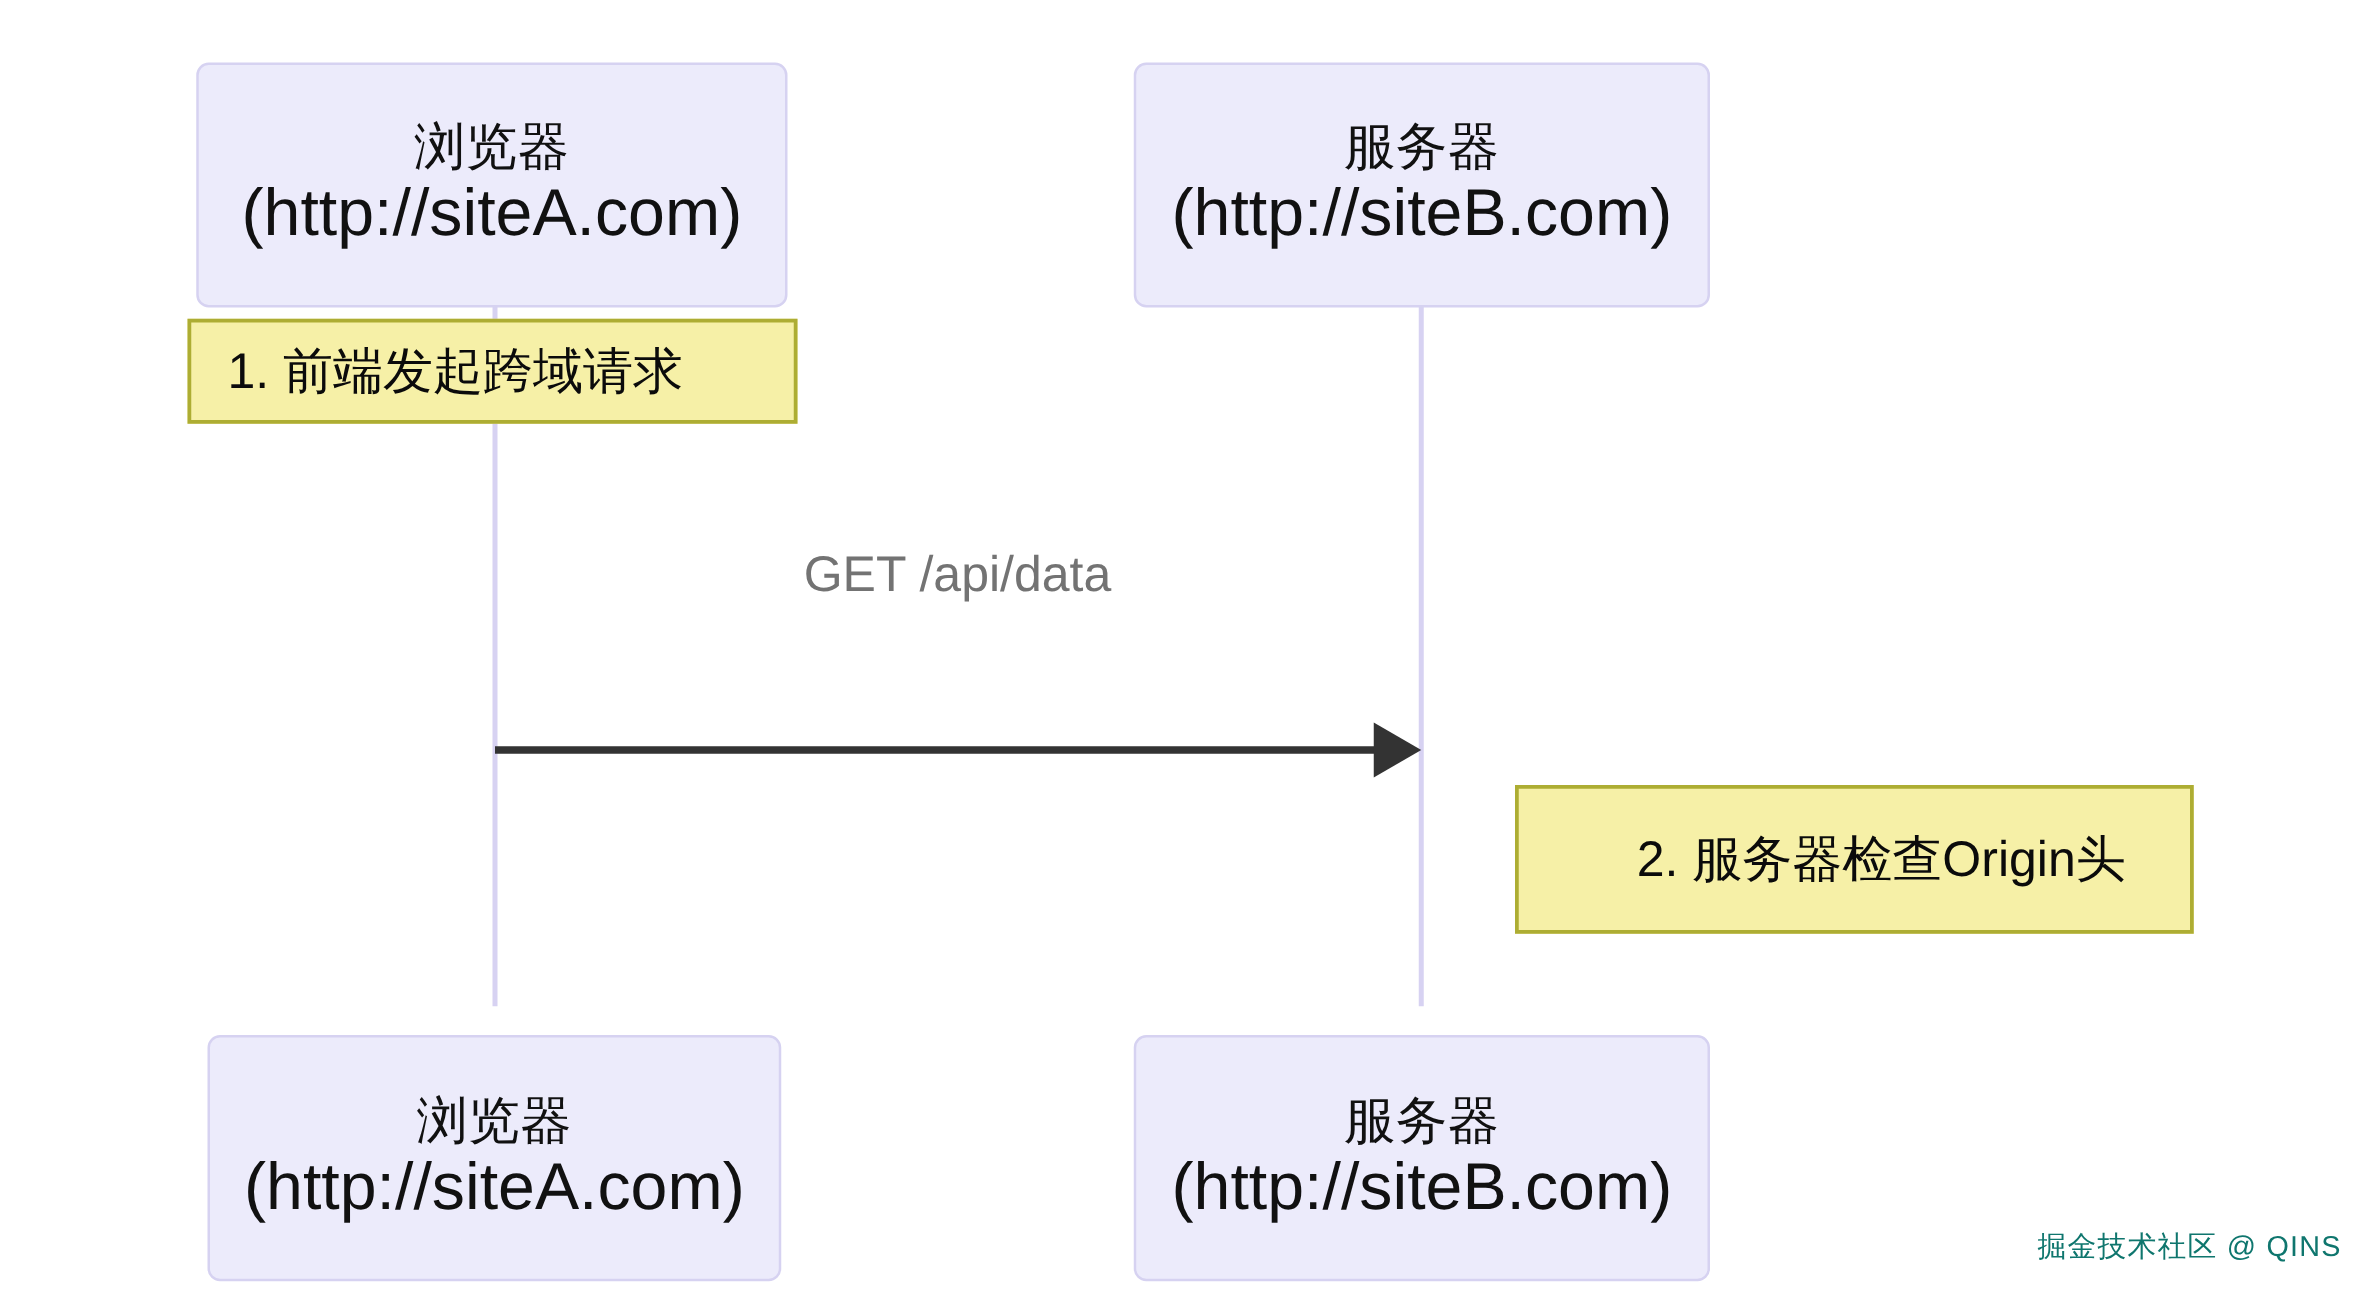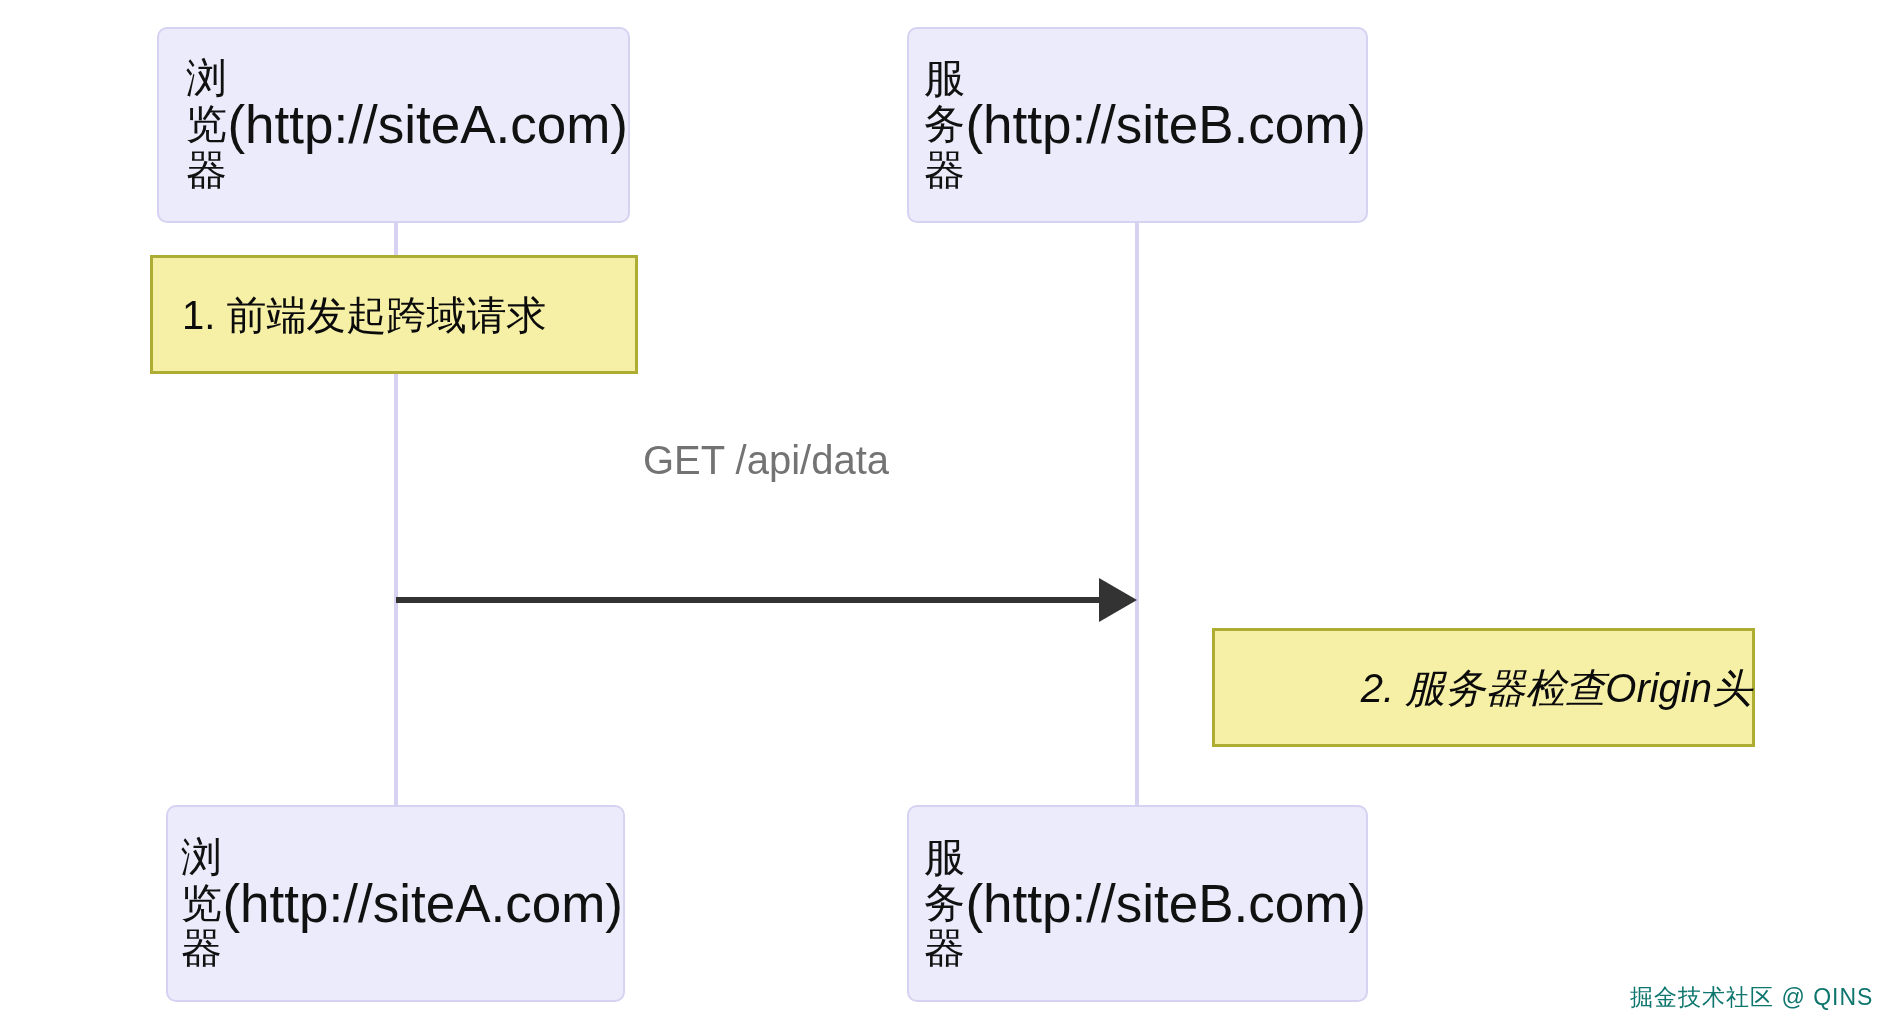--- a/index.html
+++ b/index.html
@@ -29,27 +29,28 @@
   }
 
   
   .participant {
     position: absolute;
     box-sizing: border-box;
     background: #ecebfb;
     border: 2px solid #d6d2f1;
     border-radius: 10px;
     display: flex;
-    flex-direction: row;
+    flex-direction: column;
     align-items: center;
     justify-content: center;
     z-index: 3;
     color: #111111;
     text-align: right;
     line-height: 1.12;
+    margin-top: 23px;
   }
   .participant .p-name {
     font-size: 41px;
     font-weight: 400;
     letter-spacing: 0.5px;
   }
   .participant .p-url {
     font-size: 53px;
     font-weight: 400;
     letter-spacing: 0px;
@@ -64,21 +65,21 @@
     display: flex;
     align-items: center;
     z-index: 4;
     color: #0b0b0b;
     font-size: 40px;
     font-weight: 400;
     line-height: 1.1;
     white-space: nowrap;
   }
   .note-left  { justify-content: flex-start; padding-left: 26px; }
-  .note-right { justify-content: flex-end; padding-left: 43px; font-style: italic; }
+  .note-right { justify-content: center; padding-left: 43px; }
 
   
   .msg-label {
     position: absolute;
     z-index: 4;
     text-align: center;
     color: #737373;
     font-size: 40px;
     line-height: 1.17;
     white-space: nowrap;
@@ -130,21 +131,21 @@
   <div class="participant" style="left:166px; top:805px; width:459px; height:197px;">
     <div class="p-name">浏览器</div>
     <div class="p-url">(http://siteA.com)</div>
   </div>
 
   <div class="participant" style="left:907px; top:805px; width:461px; height:197px;">
     <div class="p-name">服务器</div>
     <div class="p-url">(http://siteB.com)</div>
   </div>
 
-  <div class="note note-left" style="left:150px; top:255px; width:488px; height:119px;padding-left:29px;">
+  <div class="note note-left" style="left:150px; top:255px; width:488px; height:84px;padding-left:29px;">
     <span>1. 前端发起跨域请求</span>
   </div>
 
   <div class="msg-label" style="left:366px; top:437px; width:800px;">
     <div>GET /api/data</div>
   </div>
 
   <div class="msg-arrow" style="left:396px; top:597px; width:705px;"></div>
   <div class="msg-arrowhead" style="left:1099px; top:578px;"></div>
 

